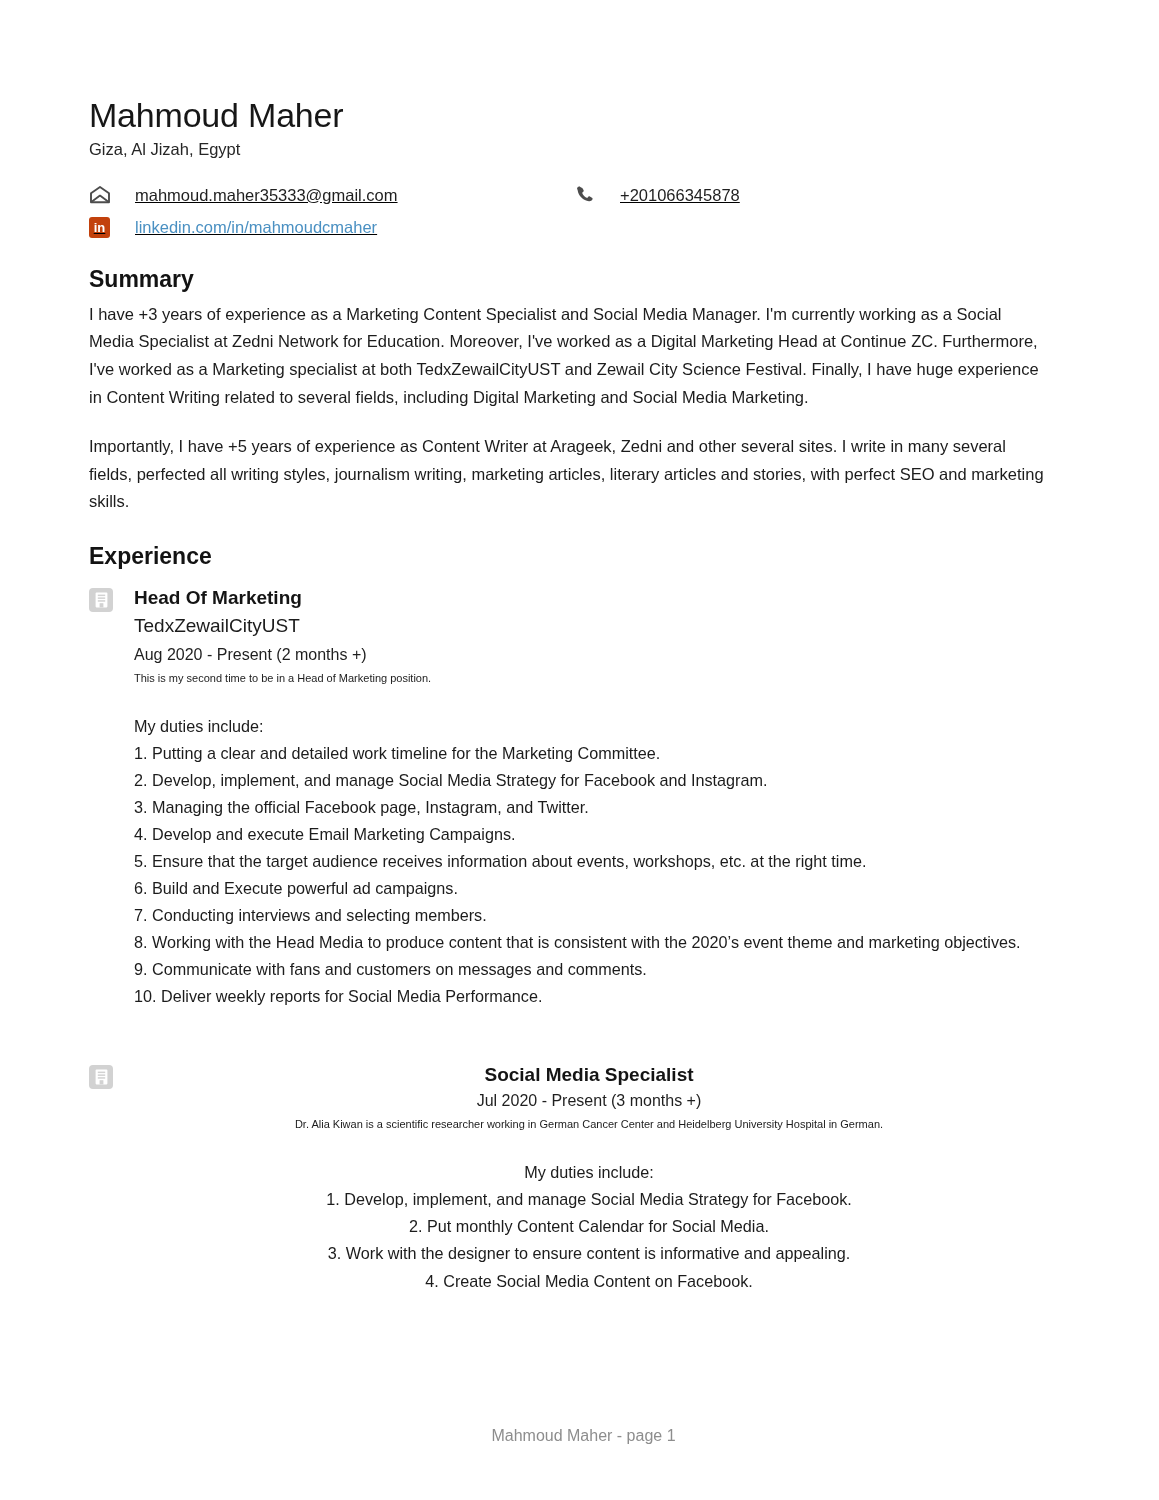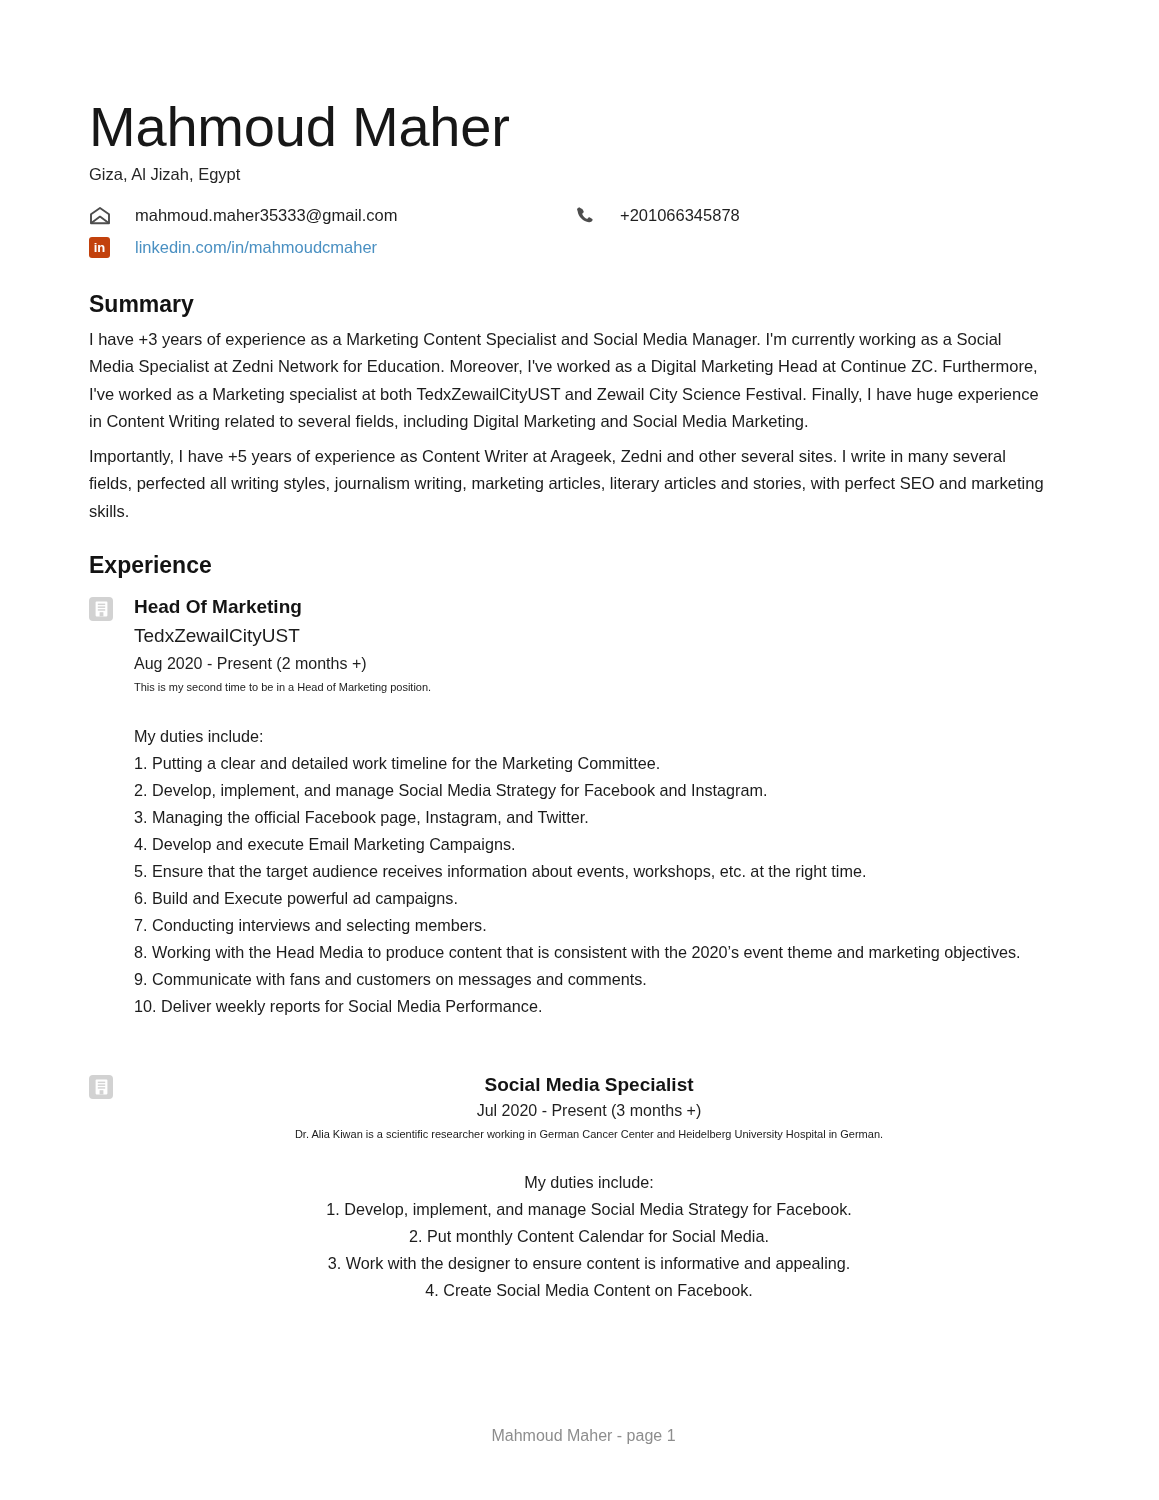--- a/index.html
+++ b/index.html
@@ -22,41 +22,42 @@
   }
   .content {
     position: absolute;
     left: 89px;
     top: 96px;
     width: 955px;
   }
 
   
   .name {
-    font-size: 56px;
+    font-size: 34px;
     font-weight: 400;
     color: #171717;
     line-height: 1.12;
     letter-spacing: -0.2px;
     margin: 0 0 4px 0;
     font-family: "Liberation Sans", sans-serif;
   }
   .location {
     font-size: 16.5px;
     color: #262626;
     line-height: 1.4;
     margin: 0 0 14px 0;
   }
   .contact-grid {
     margin-top: 4px;
   }
   .contact-row {
     display: flex;
-    align-items: center;
+    align-items: flex-end;
     height: 32px;
+    text-decoration: underline;
   }
   .contact-cell {
     display: flex;
     align-items: center;
   }
   .contact-cell.col1 { width: 485px; }
   .icon-box {
     width: 26px;
     min-width: 26px;
     height: 24px;
@@ -97,21 +98,21 @@
     margin: 26px 0 7px 0;
     line-height: 1.25;
   }
   .para {
     font-size: 16.5px;
     color: #1c1c1c;
     line-height: 1.67;
     margin: 0;
     text-align: left;
   }
-  .para + .para { margin-top: 7px; }
+  .para + .para { margin-top: 22px; }
 
   
   .exp-block { margin-top: 14px; }
   .exp-block + .exp-block { margin-top: 52px; text-align: center; }
   .exp-head {
     display: flex;
     align-items: flex-start;
   }
   .company-icon {
     width: 24px;

